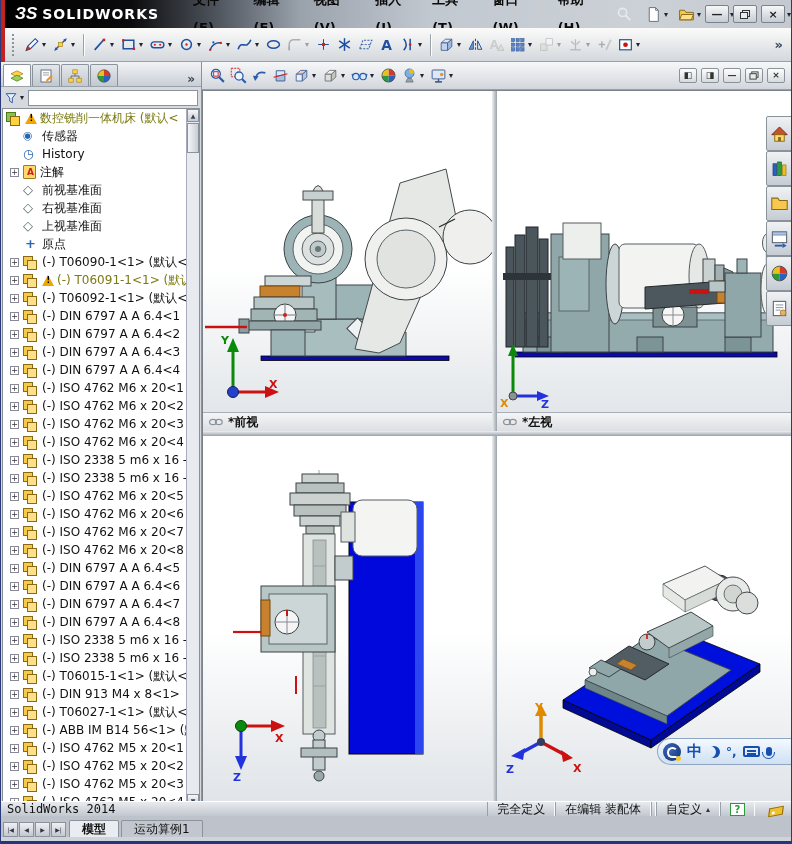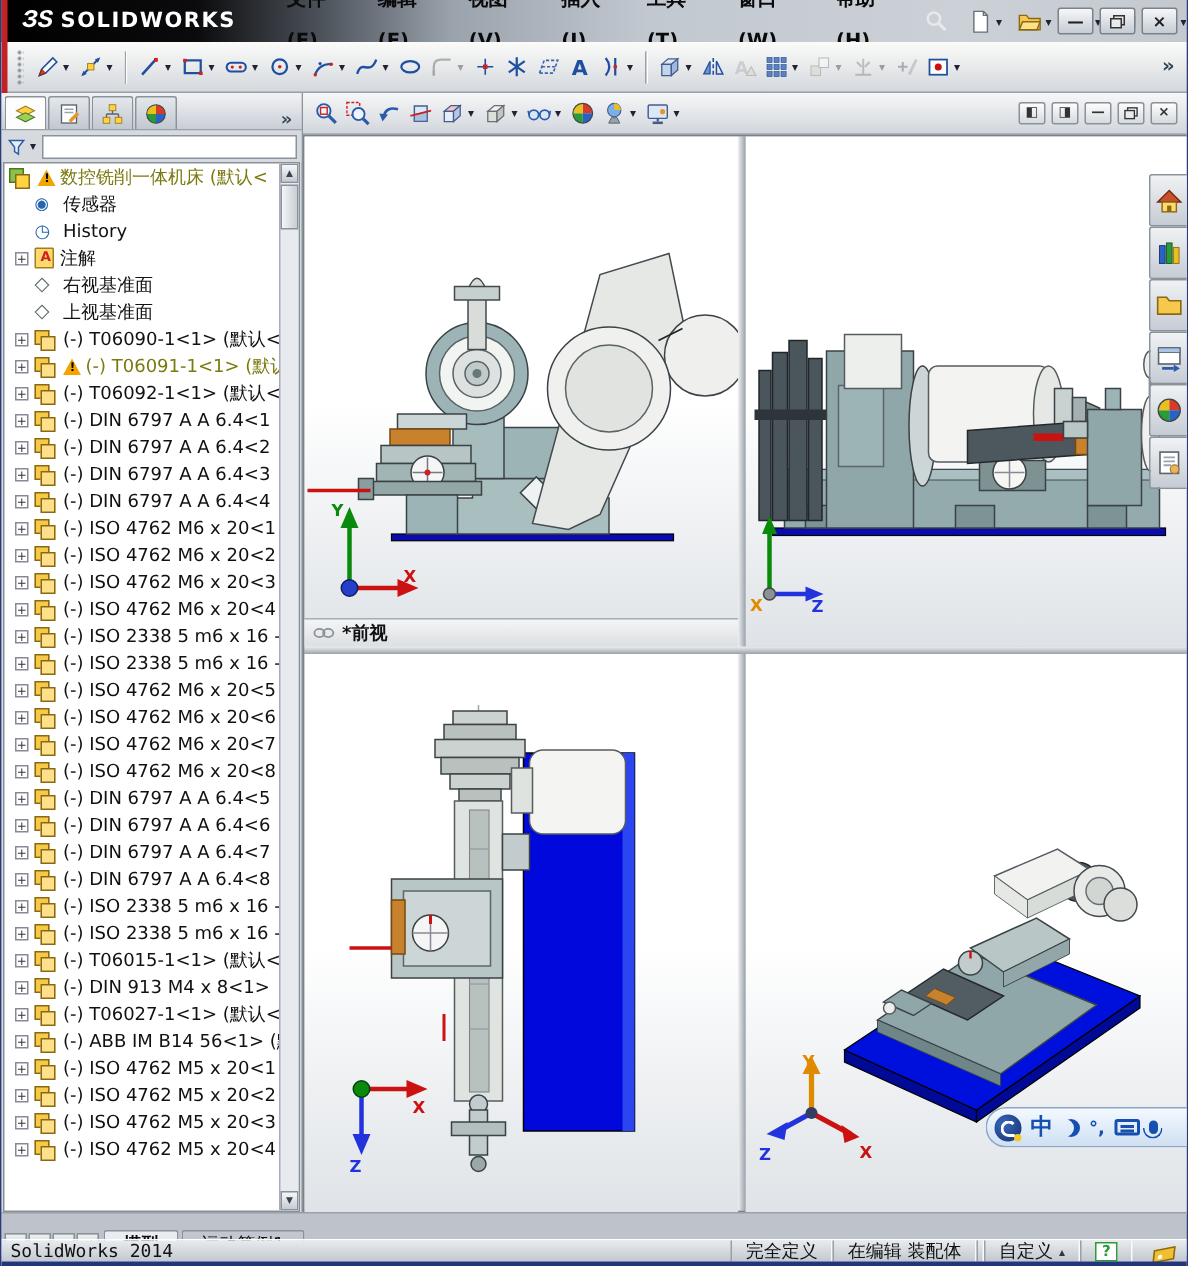--- a/index.html
+++ b/index.html
@@ -6,21 +6,21 @@
   *{box-sizing:border-box;}
   .window{position:relative;width:792px;height:844px;background:#cfd4da;overflow:hidden;
     font-family:"DejaVu Sans","Liberation Sans",sans-serif;font-size:12px;color:#111;
     border-left:1px solid #2a3a7a;border-right:1px solid #2a3a7a;}
   
   .titlebar{position:absolute;left:0;top:0;width:792px;height:28px;
     background:linear-gradient(to right,#000 0,#0b0b0d 130px,#4e545c 215px,#9aa2ac 300px,#c2c8d0 430px,#ccd1d7 640px,#c4c9d0 100%);
     display:flex;align-items:center;}
   .red-edge{position:absolute;left:0;top:0;width:4px;height:62px;background:#c32222;z-index:5;}
   .brand{display:flex;align-items:baseline;gap:5px;margin-left:14px;color:#fff;white-space:nowrap;}
-  .brand-glyph{font-style:italic;font-weight:bold;font-size:17px;font-family:Liberation Mono, monospace;}
+  .brand-glyph{font-style:italic;font-weight:bold;font-size:17px;font-family:Liberation Sans, sans-serif;}
   .brand-name{font-weight:bold;font-size:14px;letter-spacing:1px;}
   .menubar{display:flex;margin-left:24px;height:28px;align-items:center;}
   .menu-item{padding:0 10px;font-size:13px;font-weight:600;color:#0a0a0a;line-height:28px;cursor:default;}
   .title-search{width:18px;height:18px;margin-left:6px;}
   .title-icons{display:flex;align-items:center;margin-left:10px;gap:2px;}
   .tibtn{display:flex;align-items:center;padding:2px 3px;border-radius:2px;}
   .tibtn svg{width:17px;height:17px;}
   .dd{width:8px;font-size:8px;color:#223;text-align:center;}
   .dd::after{content:"▾";}
   .help-group{display:flex;align-items:center;margin-left:14px;font-weight:bold;color:#222;}
@@ -118,21 +118,21 @@
   .ime-kbd::before{content:"";position:absolute;left:2px;top:2px;width:9px;height:1.5px;background:#1550b0;box-shadow:0 3px 0 #1550b0;}
   .ime-mic{width:6px;height:9px;background:#1550b0;border-radius:3px;position:relative;flex:none;margin-right:2px;}
   .ime-mic::after{content:"";position:absolute;left:-3.5px;top:5px;width:11px;height:6px;border:1.5px solid #1550b0;border-top:none;border-radius:0 0 7px 7px;}
   
   .tabrow{position:absolute;left:0;top:808px;width:792px;height:29px;background:#bec3cb;border-top:1px solid #98a0a8;display:flex;align-items:flex-end;padding-left:2px;}
   .nav-btn{width:15px;height:15px;margin-right:1px;background:linear-gradient(#eef0f2,#c2c8d0);border:1px solid #8a929a;
     font-size:6px;color:#334;display:flex;align-items:center;justify-content:center;line-height:1;}
   .tab{height:17px;padding:0 12px;line-height:16px;font-size:12px;border:1px solid #8a929a;border-bottom:none;background:#c2c7cf;margin-left:2px;border-radius:2px 2px 0 0;}
   .tab.active{background:#e9ecf0;font-weight:bold;}
   
-  .statusbar{position:absolute;left:0;top:826px;width:792px;height:15px;background:linear-gradient(#e8ebee,#c2c8d0);
+  .statusbar{position:absolute;left:0;top:801px;width:792px;height:15px;background:linear-gradient(#e8ebee,#c2c8d0);
     border-top:1px solid #fff;display:flex;align-items:center;font-size:12px;gap:44px;}
   .sb-app{padding-left:6px;font-family:"DejaVu Sans Mono","Liberation Mono",monospace;font-size:12px;}
   .sb-right{margin-left:auto;display:flex;align-items:flex-end;height:100%;}
   .sb-seg{border-left:1px solid #98a0a8;border-right:1px solid #fafafa;padding:0 9px;height:100%;display:flex;align-items:center;gap:4px;}
   .sb-thin{width:5px;padding:0;}
   .sb-arrow{font-size:8px;color:#334;}
   .sb-help{width:15px;height:13px;background:#fff;border:1px solid #2a9a3a;color:#2a9a3a;font-weight:bold;font-size:10px;display:flex;align-items:center;justify-content:center;}
   .sb-tag{width:14px;height:9px;background:#f0c030;border:1px solid #8a6914;transform:skewX(-18deg) rotate(-12deg);position:relative;margin:0 10px 0 14px;}
   .sb-tag::before{content:"";position:absolute;left:2px;top:3px;width:3px;height:3px;border-radius:50%;background:#fff;}
   .frame-bottom{position:absolute;left:0;top:841px;width:792px;height:3px;background:#24367a;}
@@ -694,35 +694,47 @@
               <span class="tlabel">History</span>
             </div>
 
             <div class="trow">
               <span class="expander">+</span>
               <span class="tico ti-annot"></span>
 
               <span class="tlabel">注解</span>
             </div>
 
-
             <div class="trow">
               <span class="expander" style="visibility: hidden;">+</span>
               <span class="tico ti-plane"></span>
 
-              <span class="tlabel">右视基准面</span>
+              <span class="tlabel">前视基准面</span>
             </div>
 
             <div class="trow">
               <span class="expander" style="visibility: hidden;">+</span>
               <span class="tico ti-plane"></span>
 
+              <span class="tlabel">右视基准面</span>
+            </div>
+
+            <div class="trow">
+              <span class="expander" style="visibility: hidden;">+</span>
+              <span class="tico ti-plane"></span>
+
               <span class="tlabel">上视基准面</span>
             </div>
 
+            <div class="trow">
+              <span class="expander" style="visibility: hidden;">+</span>
+              <span class="tico ti-origin"></span>
+
+              <span class="tlabel">原点</span>
+            </div>
 
             <div class="trow">
               <span class="expander">+</span>
               <span class="tico ti-part"></span>
 
               <span class="tlabel">(-) T06090-1&lt;1&gt; (默认&lt;默</span>
             </div>
 
             <div class="trow">
               <span class="expander">+</span>
@@ -1128,20 +1140,26 @@
           <svg class="triad" style="left:2px;bottom:2px;" width="54" height="72" viewBox="0 0 54 72">
             <line x1="14" y1="58" x2="14" y2="16" stroke="#0a8a0a" stroke-width="3"></line>
             <polygon points="9,18 19,18 14,6" fill="#0a8a0a"></polygon>
             <line x1="14" y1="58" x2="40" y2="58" stroke="#2233dd" stroke-width="3"></line>
             <polygon points="38,53 38,63 50,58" fill="#2233dd"></polygon>
             <circle cx="14" cy="58" r="4" fill="#8a9296" stroke="#444"></circle>
             <text x="1" y="69" fill="#e08a00">X</text>
             <text x="42" y="70" fill="#2233dd">Z</text>
           </svg>
         </div>
+        <div class="vp-label">
+          <svg viewBox="0 0 16 10">
+              <use href="#sym-link"></use>
+            </svg>
+          <span>*左视</span>
+        </div>
       </div>
 
       <div class="viewport vp3">
         <div class="vp-canvas">
           <svg class="model" viewBox="0 0 289 354">
             <rect x="146" y="66" width="74" height="252" fill="#0008dc" stroke="#000"></rect>
             <rect x="212" y="66" width="8" height="252" fill="#2b45f0"></rect>
             <line x1="116" y1="34" x2="116" y2="312" stroke="#9aa4aa" stroke-dasharray="8 3 2 3"></line>
             <g stroke="#3c4246">
               <rect x="99" y="38" width="36" height="9" fill="#ccd2cf"></rect>

